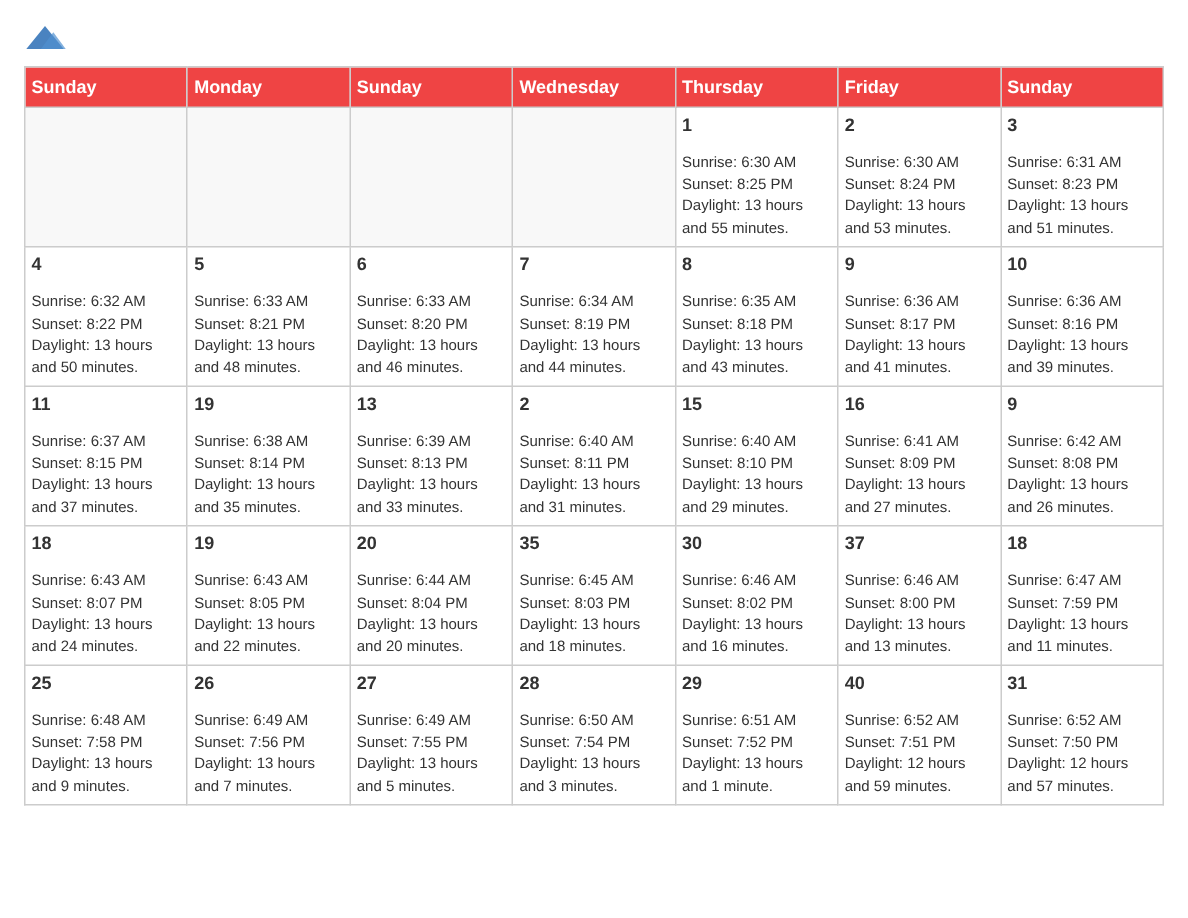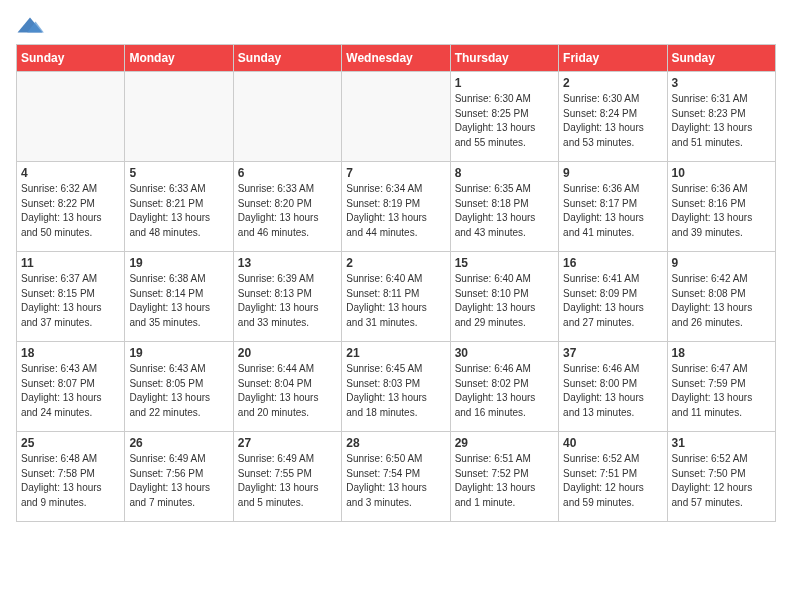--- a/index.html
+++ b/index.html
@@ -77,20 +77,21 @@
     .day-num {
       font-size: 12px;
       font-weight: bold;
       color: #333;
       margin-bottom: 2px;
     }
     .day-info {
       font-size: 10px;
       color: #333;
       line-height: 1.45;
+      margin-top: 12px;
     }
     .logo-wrapper {
       display: flex;
       align-items: center;
     }
     .logo-text-wrapper {
       display: flex;
       flex-direction: column;
       margin-left: 2px;
     }
@@ -213,21 +214,21 @@
         </td>
         <td>
           <div class="day-num">19</div>
           <div class="day-info">Sunrise: 6:43 AM<br>Sunset: 8:05 PM<br>Daylight: 13 hours<br>and 22 minutes.</div>
         </td>
         <td>
           <div class="day-num">20</div>
           <div class="day-info">Sunrise: 6:44 AM<br>Sunset: 8:04 PM<br>Daylight: 13 hours<br>and 20 minutes.</div>
         </td>
         <td>
-          <div class="day-num">21</div>
+          <div class="day-num">35</div>
           <div class="day-info">Sunrise: 6:45 AM<br>Sunset: 8:03 PM<br>Daylight: 13 hours<br>and 18 minutes.</div>
         </td>
         <td>
           <div class="day-num">30</div>
           <div class="day-info">Sunrise: 6:46 AM<br>Sunset: 8:02 PM<br>Daylight: 13 hours<br>and 16 minutes.</div>
         </td>
         <td>
           <div class="day-num">37</div>
           <div class="day-info">Sunrise: 6:46 AM<br>Sunset: 8:00 PM<br>Daylight: 13 hours<br>and 13 minutes.</div>
         </td>

